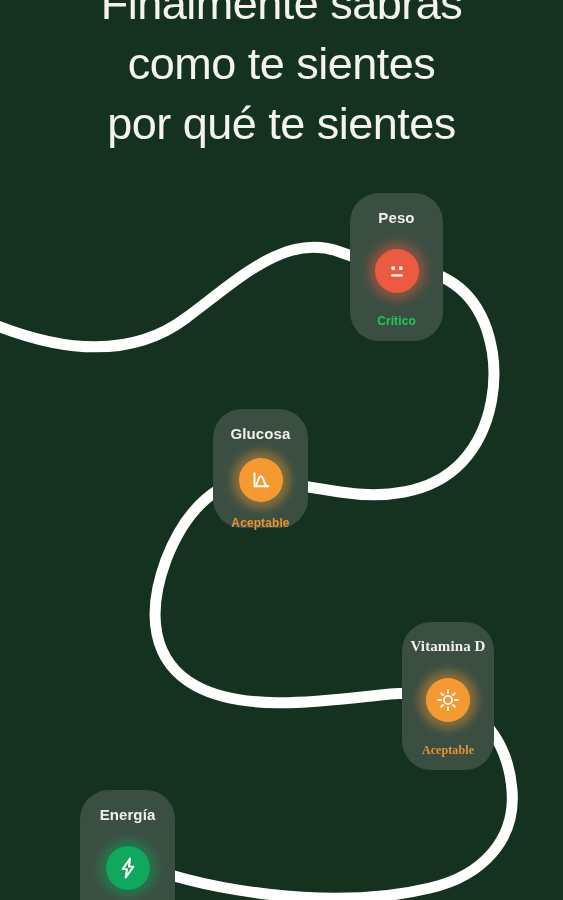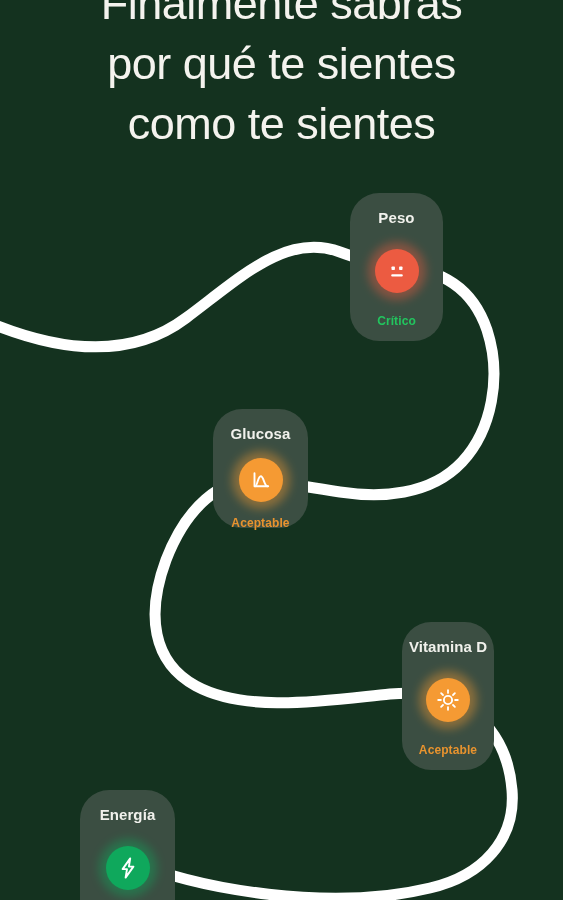--- a/index.html
+++ b/index.html
@@ -99,21 +99,21 @@
     font-size:12px;
     font-weight:700;
     margin-top:14px;
     letter-spacing:0.1px;
     white-space:nowrap;
   }
 
   
   #card-peso      { left:350px; top:193px; width:93px; height:148px; }
   #card-glucosa   { left:213px; top:409px; width:95px; height:119px; }
-  #card-vitd      { left:402px; top:622px; width:92px; height:148px; }
+  #card-vitd      { left:402px; top:622px; width:92px; height:148px;font-family:Liberation Serif, serif; }
   #card-energia   { left:80px;  top:790px; width:95px; height:148px; }
 </style>
 </head>
 <body>
 
 <svg class="path-layer" viewBox="0 0 563 900" preserveAspectRatio="none">
   <g fill="none" stroke="#ffffff" stroke-width="11" stroke-linecap="round" stroke-linejoin="round">
     <path d="
       M -12 322
       C 60 352, 130 360, 186 318
@@ -129,22 +129,22 @@
       C 414 692, 432 694, 446 698
       C 480 710, 508 740, 512 790
       C 516 840, 482 876, 430 888
       C 330 912, 200 890, 128 860
     "></path>
   </g>
 </svg>
 
 <div class="headline">
   <span class="hl-line">Finalmente sabrás</span>
+  <span class="hl-line">como te sientes</span>
   <span class="hl-line">por qué te sientes</span>
-  <span class="hl-line">como te sientes</span>
 </div>
 
 <div class="card" id="card-peso">
   <div class="card-title">Peso</div>
   <div class="badge-wrap">
     <div class="badge-glow" style="background:#ec5b41;"></div>
     <div class="badge" style="background:#ec5b41;">
       <svg width="26" height="26" viewBox="0 0 26 26">
         <rect x="7.5" y="8.5" width="3.4" height="3.4" rx="0.7" fill="#ffffff"></rect>
         <rect x="15.1" y="8.5" width="3.4" height="3.4" rx="0.7" fill="#ffffff"></rect>

